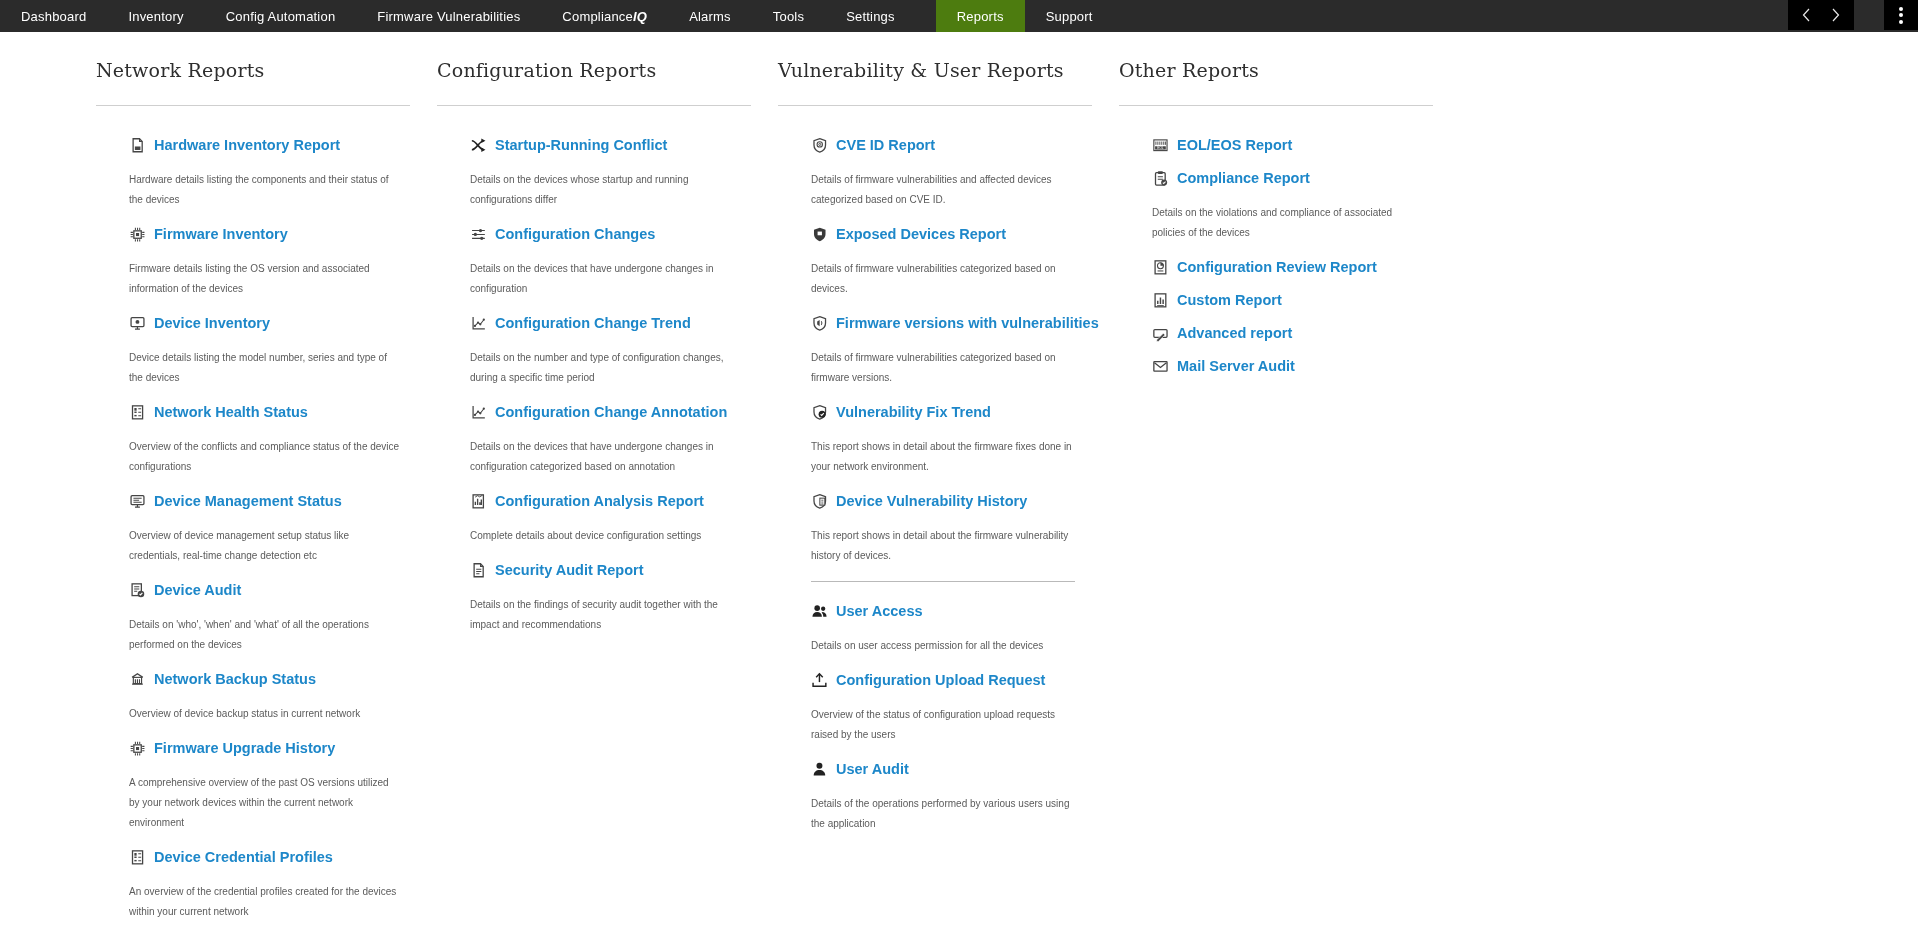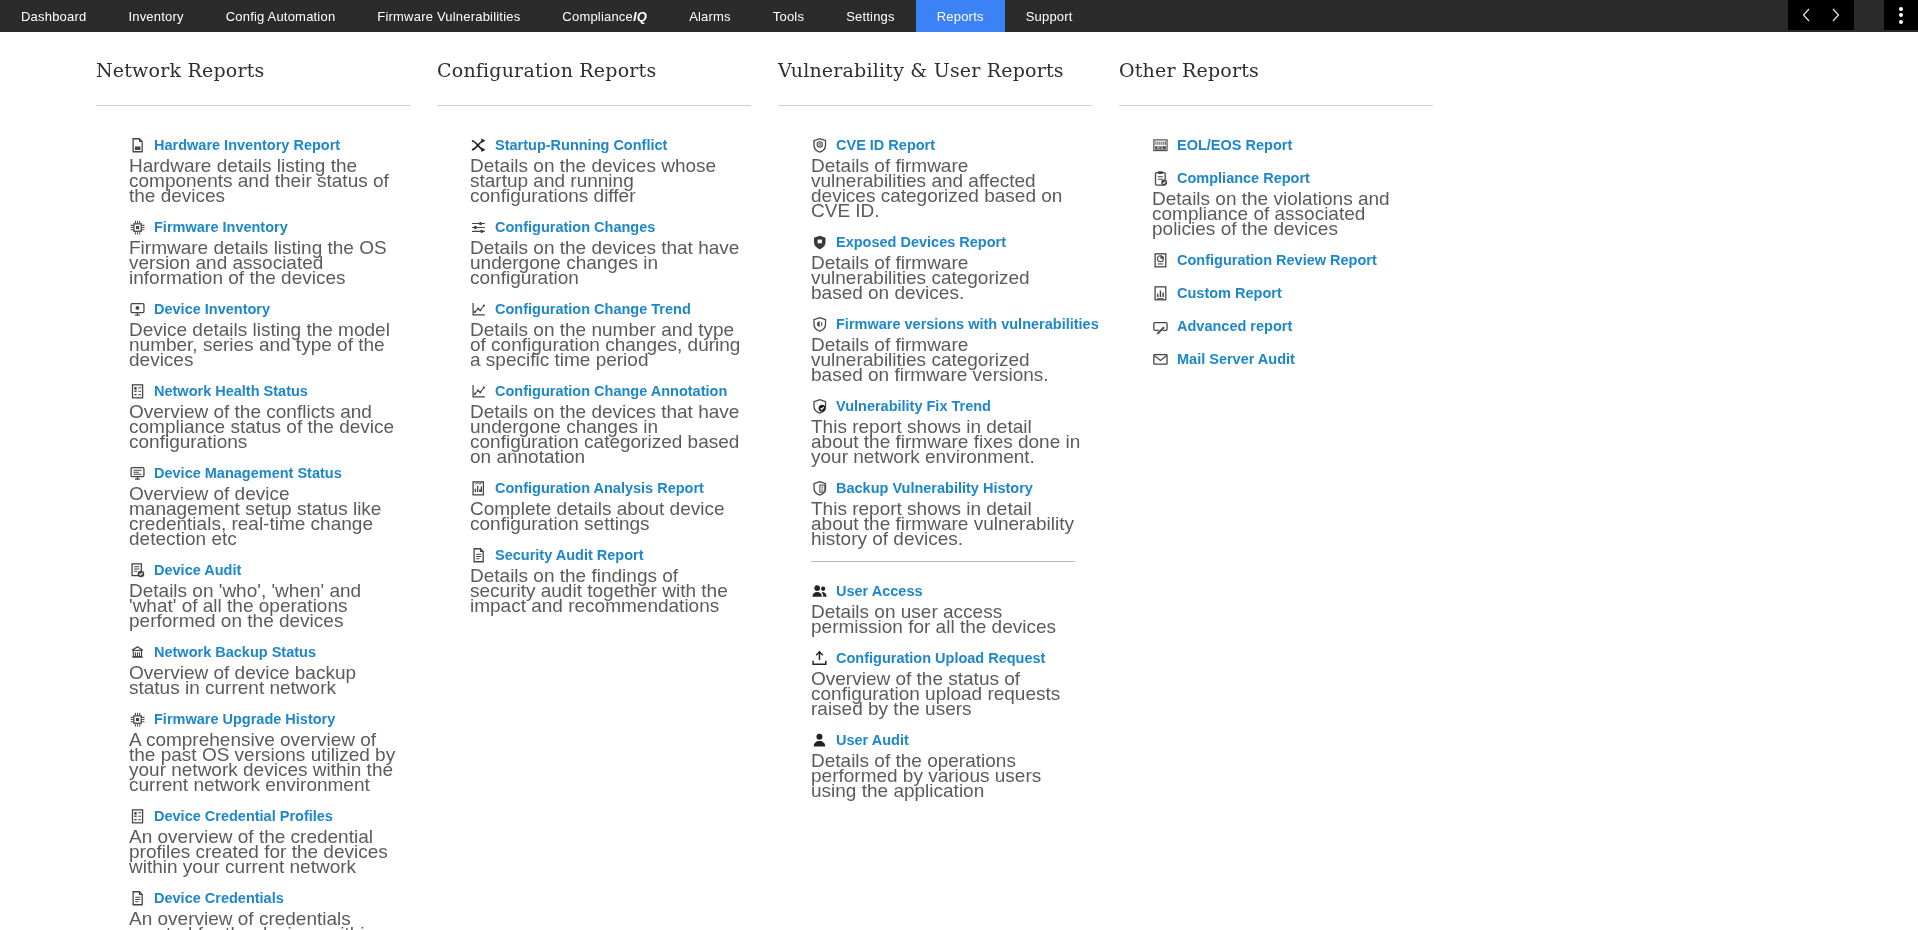--- a/index.html
+++ b/index.html
@@ -9,21 +9,21 @@
   
   .navbar {
     height: 32px; background: #2b2b2b; color: #fff;
     display: flex; align-items: stretch; position: relative;
     font-size: 13px;
   }
   .nav-item {
     display: flex; align-items: center; padding: 0 21px;
     cursor: pointer; white-space: nowrap; letter-spacing: .2px;
   }
-  .nav-item.active { background: #3b82f6; }
+  .nav-item.active { background: #4d7c0f; margin-left: 20px; }
   .nav-item .iq { font-style: italic; font-weight: 700; }
   .nav-right { position: absolute; right: 0; top: 0; height: 30px; display: flex; align-items: stretch; }
   .pager {
     background: #000; display: flex; align-items: center;
     padding: 0 12px; gap: 18px; margin-right: 30px;
   }
   .pager svg { display: block; cursor: pointer; }
   .kebab-box {
     background: #000; width: 34px; display: flex; flex-direction: column;
     align-items: center; justify-content: center; gap: 2.5px; cursor: pointer;
@@ -42,22 +42,22 @@
   .items { margin: 30px 0 0 33px; }
   .item { margin-bottom: 15px; }
   .item-head { display: flex; align-items: center; gap: 8px; min-height: 18px; }
   .icon { width: 17px; height: 17px; flex: 0 0 17px; }
   .icon svg { width: 17px; height: 17px; display: block; }
   .item-title {
     color: #1d87c9; font-weight: 700; font-size: 14.5px;
     text-decoration: none; cursor: pointer; white-space: nowrap;
   }
   .item-desc {
-    color: #5b5b5b; font-size: 19px; line-height: 15px;
-    margin-top: 4px; max-width: 272px;
+    color: #5b5b5b; font-size: 10px; line-height: 20px;
+    margin-top: 16px; max-width: 272px;
   }
   .section-divider {
     border: 0; border-top: 1px solid #b9b9b9;
     width: 264px; margin: 10px 0 20px 0;
   }
 </style>
 </head>
 <body>
 
 <nav class="navbar">
@@ -385,21 +385,21 @@
         </div>
         <div class="item">
           <div class="item-head">
             <span class="icon">
               <svg viewBox="0 0 16.5 16.5">
                 <path d="M8.5 1.6l5.6 2v4.2c0 3.4-2.4 5.9-5.6 6.9-3.2-1-5.6-3.5-5.6-6.9V3.6z" fill="none" stroke="#454545" stroke-width="1.25"></path>
                 <rect x="8.6" y="5" width="4.8" height="6.8" fill="#fff" stroke="#454545" stroke-width="1"></rect>
                 <path d="M10 7h2M10 8.8h2M10 10.6h2" stroke="#454545" stroke-width=".8"></path>
               </svg>
             </span>
-            <a class="item-title">Backup Vulnerability History</a>
+            <a class="item-title">Device Vulnerability History</a>
           </div>
           <p class="item-desc">This report shows in detail about the firmware vulnerability history of devices.</p>
         </div>
         <hr class="section-divider">
         <div class="item">
           <div class="item-head">
             <span class="icon">
               <svg viewBox="0 0 16.5 16.5">
                 <circle cx="6" cy="5" r="2.7" fill="#222"></circle>
                 <path d="M1.4 13.4c0-2.9 2-4.7 4.6-4.7s4.6 1.8 4.6 4.7z" fill="#222"></path>

